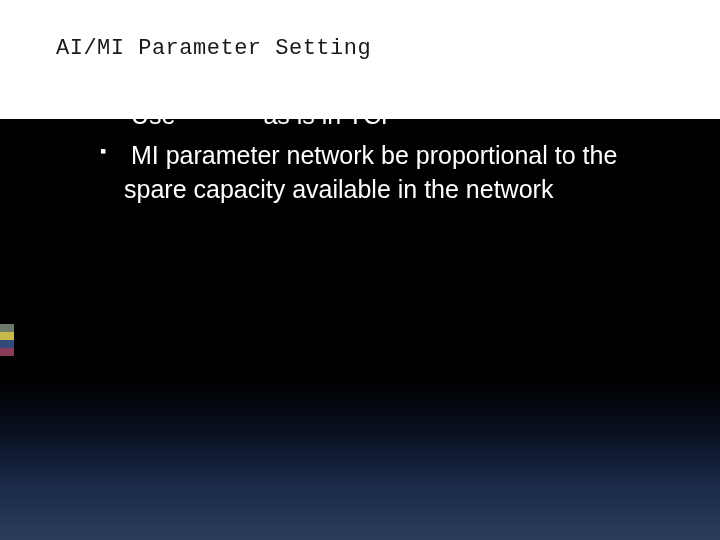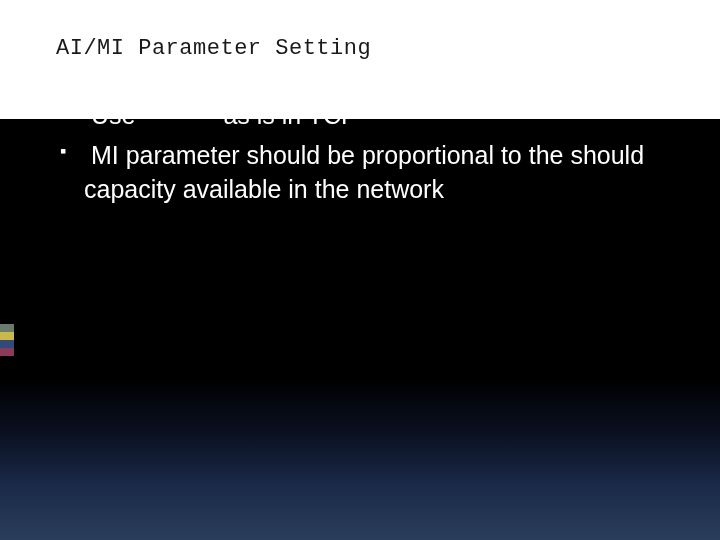--- a/index.html
+++ b/index.html
@@ -22,20 +22,21 @@
     color: #1a1a1a;
     padding: 36px 0 0 56px;
     letter-spacing: 0.5px;
   }
   .content {
     padding: 38px 60px 0 84px;
     font-family: "Candara", "Calibri Light", "Segoe UI", sans-serif;
     font-size: 25px;
     color: #ffffff;
     line-height: 1.35;
+    margin-left: 40px;
   }
   .bullet {
     margin-bottom: 6px;
   }
   .bmark {
     display: inline-block;
     width: 24px;
     margin-left: -24px;
     vertical-align: top;
     font-family: "Segoe UI Symbol", sans-serif;
@@ -74,21 +75,21 @@
 
     <div class="bullet">
       <span class="bmark">▪</span>
       <span class="btext">
         <span>Use</span><span class="gap"></span><span>as is in TCP</span>
       </span>
     </div>
 
     <div class="bullet">
       <span class="bmark">▪</span>
-      <span class="btext">MI parameter should be proportional to the should capacity available in the network</span>
+      <span class="btext">MI parameter network be proportional to the spare capacity available in the network</span>
     </div>
 
   </div>
 
   <div class="accent-bar">
     <div class="clr1"></div>
     <div class="clr2"></div>
     <div class="clr3"></div>
     <div class="clr4"></div>
   </div>

